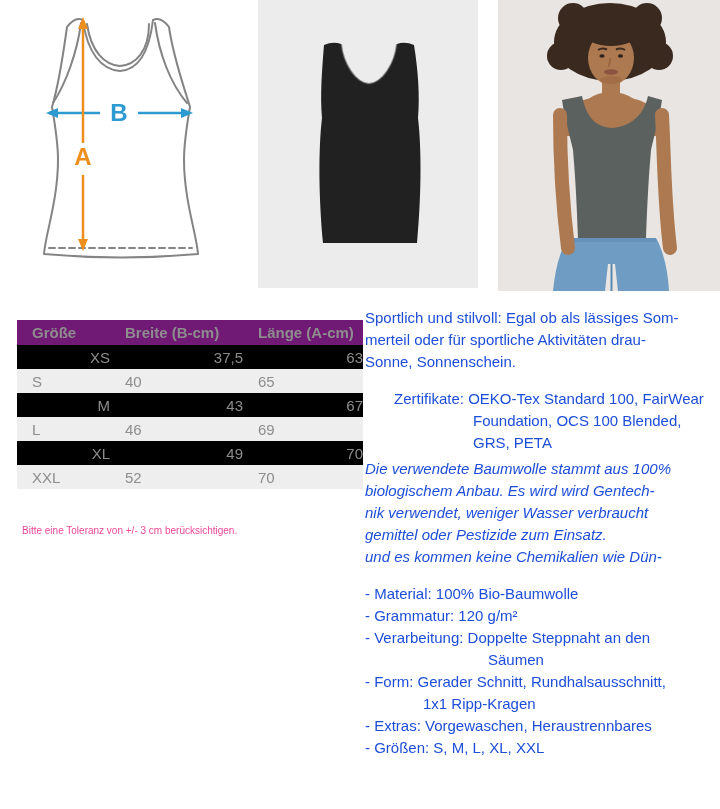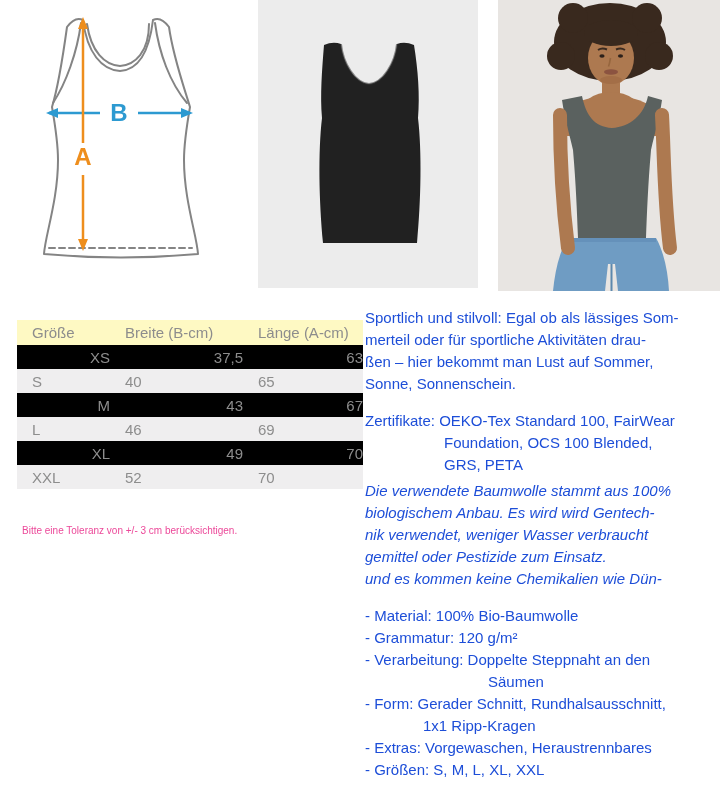--- a/index.html
+++ b/index.html
@@ -9,29 +9,29 @@
   }
   
   .hero{position:absolute;left:0;top:0;width:720px;height:292px;}
   .diagram{position:absolute;left:35px;top:8px;}
   .photo-black{position:absolute;left:258px;top:0;width:220px;height:288px;}
   .photo-model{position:absolute;left:498px;top:0;width:222px;height:291px;}
   .dim-label{font-weight:bold;font-size:24px;font-family:"Liberation Sans",sans-serif;}
   
   .size-table{position:absolute;left:17px;top:320px;width:346px;font-size:15px;color:#8d8d8d;}
   .t-row{display:grid;grid-template-columns:93px 133px 120px;height:24px;align-items:center;}
-  .t-row.head{background:#fef9c3;height:25px;}
+  .t-row.head{background:#701a75;height:25px;font-weight:bold;}
   .t-row.dark{background:#000000;text-align:right;}
   .t-row.light{background:#efeeef;}
   .t-cell{padding-left:15px;}
   .tolerance-note{position:absolute;left:22px;top:525px;font-size:10px;color:#ec4899;}
   
   .description{position:absolute;left:365px;top:307px;width:338px;font-size:15px;line-height:22px;color:#1d4ed8;}
   .line{white-space:nowrap;}
-  .para-certificates{margin-top:15px;}
+  .para-certificates{margin-top:15px;margin-left:29px;}
   .para-certificates .cont{margin-left:79px;}
   .para-cotton{margin-top:4px;font-style:italic;}
   .spec-list{margin-top:15px;}
   .spec-item.item3 .cont{margin-left:123px;}
   .spec-item.item4 .cont{margin-left:58px;}
   .spec-item.item5 .cont{margin-left:63px;}
 </style>
 </head>
 <body>
 
@@ -146,21 +146,20 @@
       </div>
     </div>
 </div>
 
 <div class="tolerance-note">Bitte eine Toleranz von +/- 3 cm berücksichtigen.</div>
 
 <div class="description">
   <div class="para para-intro">
       <div class="line">Sportlich und stilvoll: Egal ob als lässiges Som-</div>
       <div class="line cont">merteil oder für sportliche Aktivitäten drau-</div>
-      <div class="line cont">ßen – hier bekommt man Lust auf Sommer,</div>
       <div class="line cont">Sonne, Sonnenschein.</div>
     </div>
   <div class="para para-certificates">
       <div class="line">Zertifikate: OEKO-Tex Standard 100, FairWear</div>
       <div class="line cont">Foundation, OCS 100 Blended,</div>
       <div class="line cont">GRS, PETA</div>
     </div>
   <div class="para para-cotton">
       <div class="line">Die verwendete Baumwolle stammt aus 100%</div>
       <div class="line cont">biologischem Anbau. Es wird wird Gentech-</div>

